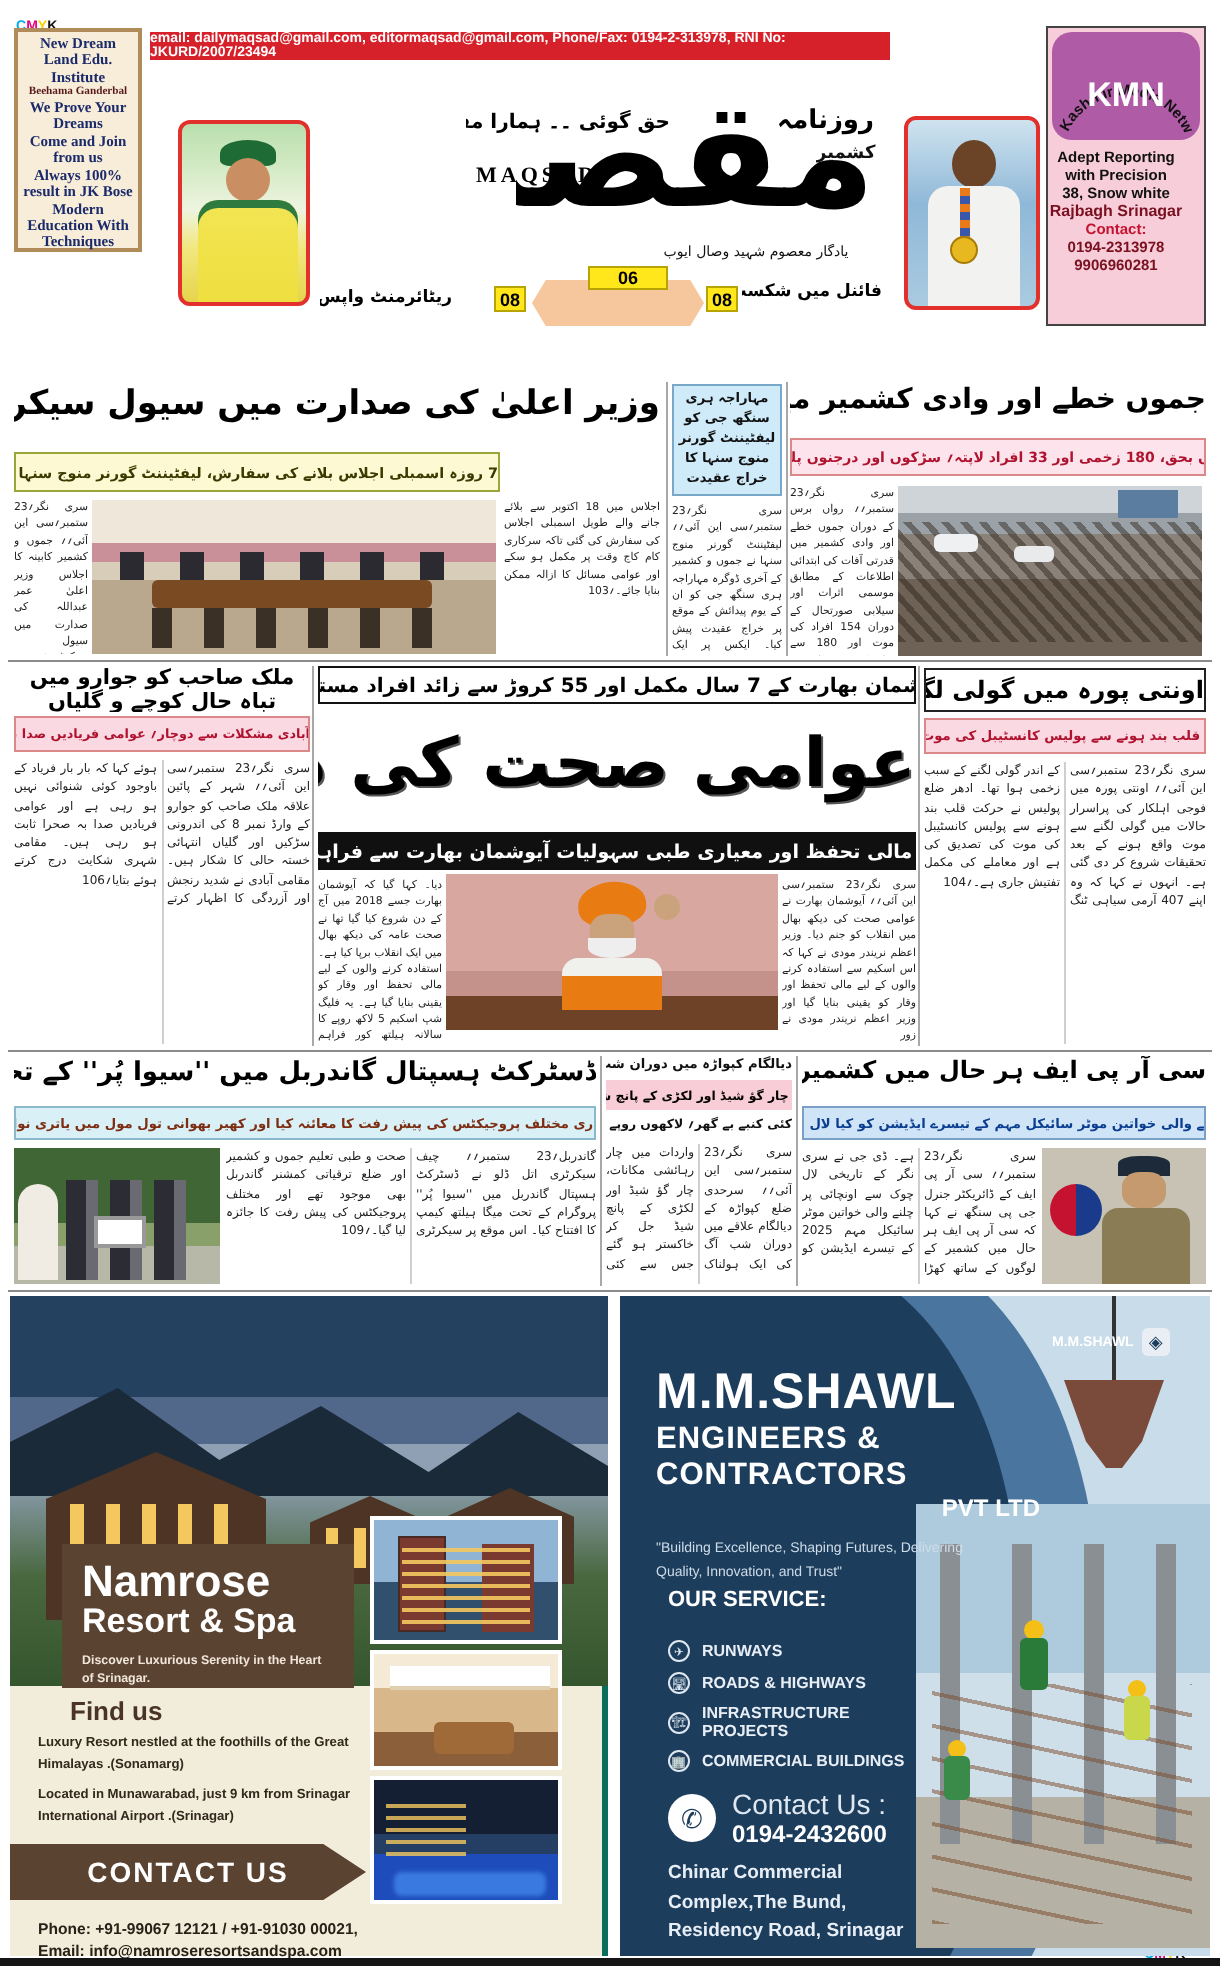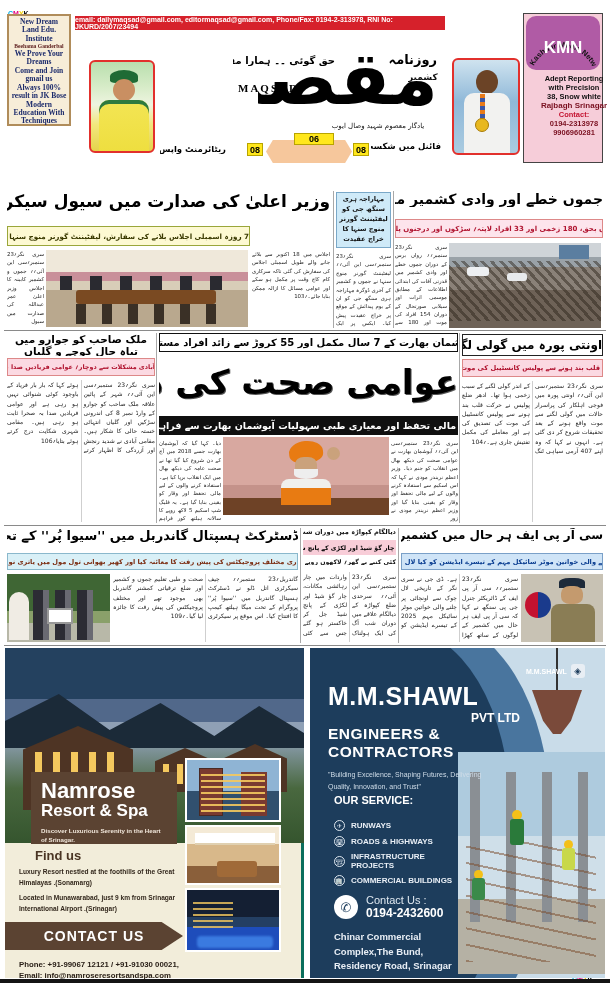--- a/index.html
+++ b/index.html
@@ -56,21 +56,21 @@
   <div class="abs" style="left:75px;top:16px;width:370px;height:14px;background:#d6212b;color:#fff;font-size:7px;font-weight:bold;display:flex;align-items:center;justify-content:center;">email: dailymaqsad@gmail.com,      editormaqsad@gmail.com,      Phone/Fax: 0194-2-313978,      RNI No: JKURD/2007/23494</div>
 
   <div class="abs" style="left:7px;top:14px;width:64px;height:112px;background:#f7edd8;border:2px solid #b08c5a;padding:2px 1px;">
     <div class="edu-line">New Dream</div>
     <div class="edu-line">Land Edu.</div>
     <div class="edu-line">Institute</div>
     <div class="edu-line small">Beehama Ganderbal</div>
     <div class="edu-line">We Prove Your</div>
     <div class="edu-line">Dreams</div>
     <div class="edu-line">Come  and Join</div>
-    <div class="edu-line">gmail us</div>
+    <div class="edu-line">from us</div>
     <div class="edu-line">Always 100%</div>
     <div class="edu-line">result in JK Bose</div>
     <div class="edu-line">Modern</div>
     <div class="edu-line">Education With</div>
     <div class="edu-line">Techniques</div>
   </div>
 
   <div class="abs urdu hl nowrap" style="left:385px;top:52px;width:52px;font-size:13px;">روزنامہ</div>
   <div class="abs urdu hl nowrap" style="left:233px;top:55px;width:102px;font-size:10px;">حق گوئی ۔۔ ہمارا مقصد</div>
   <div class="abs urdu hl nowrap" style="left:258px;top:30px;width:180px;height:100px;font-size:74px;line-height:96px;text-align:center;">مقصد</div>
@@ -102,21 +102,21 @@
       <svg width="74" height="54" viewBox="0 0 74 54">
         <defs>
             <path id="kmnarc" d="M 8,50 A 32,32 0 0 1 66,50"></path>
           </defs>
         <text font-size="7.5" fill="#111" font-family="Liberation Sans, sans-serif" font-weight="bold">
           <textPath href="#kmnarc">Kashmir Media Network</textPath>
         </text>
       </svg>
       <div class="abs" style="left:0;top:22px;width:74px;text-align:center;color:#fff;font-weight:bold;font-size:17px;font-family:'Liberation Sans',sans-serif;">KMN</div>
     </div>
-    <div class="abs" style="left:0;top:60px;width:68px;margin-left:16px;">
+    <div class="abs" style="left:0;top:60px;width:68px;">
       <div class="kmn-line" style="font-size:7.5px;color:#111;">Adept  Reporting</div>
       <div class="kmn-line" style="font-size:7.5px;color:#111;">with  Precision</div>
       <div class="kmn-line" style="font-size:7.5px;color:#111;">38, Snow white</div>
       <div class="kmn-line" style="font-size:8px;color:#7a1020;">Rajbagh Srinagar</div>
       <div class="kmn-line" style="font-size:7.5px;color:#c41230;">Contact:</div>
       <div class="kmn-line" style="font-size:7.5px;color:#7a1020;">0194-2313978</div>
       <div class="kmn-line" style="font-size:7.5px;color:#7a1020;">9906960281</div>
     </div>
   </div>
 
@@ -275,22 +275,22 @@
       <div class="abs" style="left:104px;top:96px;width:13px;height:22px;background:#c8d84a;border-radius:3px;"></div>
     </div>
     <div class="abs" style="left:246px;top:0;width:2px;height:44px;background:#333;"></div>
     <div class="abs" style="left:222px;top:42px;width:50px;height:44px;background:#7a4a3a;clip-path:polygon(0 0,100% 0,78% 70%,58% 100%,42% 100%,22% 70%);"></div>
     <div class="abs" style="left:216px;top:16px;display:flex;align-items:center;gap:4px;">
       <span style="color:#fff;font-size:7px;font-weight:bold;">M.M.SHAWL</span>
       <span style="width:14px;height:14px;background:#e8eef4;color:#1d3d5c;border-radius:3px;display:flex;align-items:center;justify-content:center;font-size:9px;">◈</span>
     </div>
     <div class="abs" style="left:18px;top:34px;width:230px;color:#fff;">
       <div style="font-weight:bold;font-size:25px;letter-spacing:0.5px;">M.M.SHAWL</div>
+      <div style="font-weight:bold;font-size:15.5px;letter-spacing:0.5px;">ENGINEERS &amp; CONTRACTORS</div>
       <div style="font-weight:bold;font-size:12px;text-align:right;width:192px;">PVT LTD</div>
-      <div style="font-weight:bold;font-size:15.5px;letter-spacing:0.5px;">ENGINEERS &amp; CONTRACTORS</div>
       <div class="pre" style="font-size:7px;color:#cfdce8;margin-top:8px;line-height:1.7;">"Building Excellence, Shaping Futures, Delivering
 Quality, Innovation, and Trust"</div>
     </div>
     <div class="abs" style="left:24px;top:146px;color:#fff;font-weight:bold;font-size:11px;">OUR SERVICE:</div>
     <div class="abs" style="left:24px;top:172px;width:130px;">
       <div class="svc-row">
           <span class="svc-ico">✈</span>
           <span style="color:#e8eef5;font-size:8px;font-weight:bold;">RUNWAYS</span>
         </div>
       <div class="svc-row">
@@ -302,21 +302,21 @@
           <span style="color:#e8eef5;font-size:8px;font-weight:bold;">INFRASTRUCTURE PROJECTS</span>
         </div>
       <div class="svc-row">
           <span class="svc-ico">🏢</span>
           <span style="color:#e8eef5;font-size:8px;font-weight:bold;">COMMERCIAL BUILDINGS</span>
         </div>
     </div>
     <div class="abs" style="left:24px;top:246px;display:flex;align-items:center;gap:8px;">
       <span style="width:24px;height:24px;background:#fff;color:#1d3d5c;border-radius:50%;display:flex;align-items:center;justify-content:center;font-size:13px;">✆</span>
       <span>
-        <span style="display:block;color:#dfe8f0;font-size:11px;">Contact Us :</span>
+        <span style="display:block;color:#dfe8f0;font-size:14px;">Contact Us :</span>
         <span style="display:block;color:#fff;font-weight:bold;font-size:12px;">0194-2432600</span>
       </span>
     </div>
     <div class="abs pre" style="left:24px;top:282px;width:150px;color:#e8eef5;font-weight:bold;font-size:9.5px;line-height:1.55;">Chinar Commercial
 Complex,The Bund,
 Residency Road, Srinagar</div>
   </div>
 
   <div class="abs" style="left:0;top:979px;width:610px;height:4px;background:#141414;"></div>
 </div>

